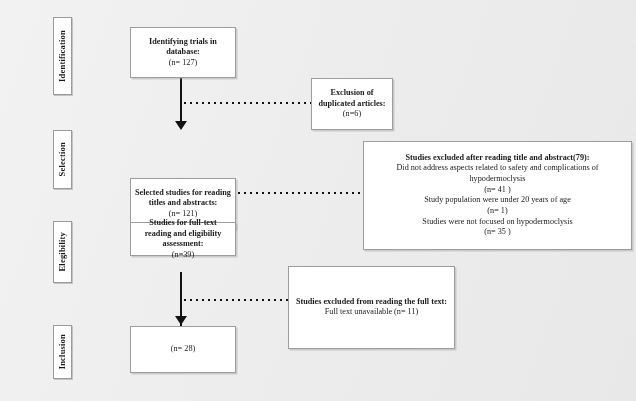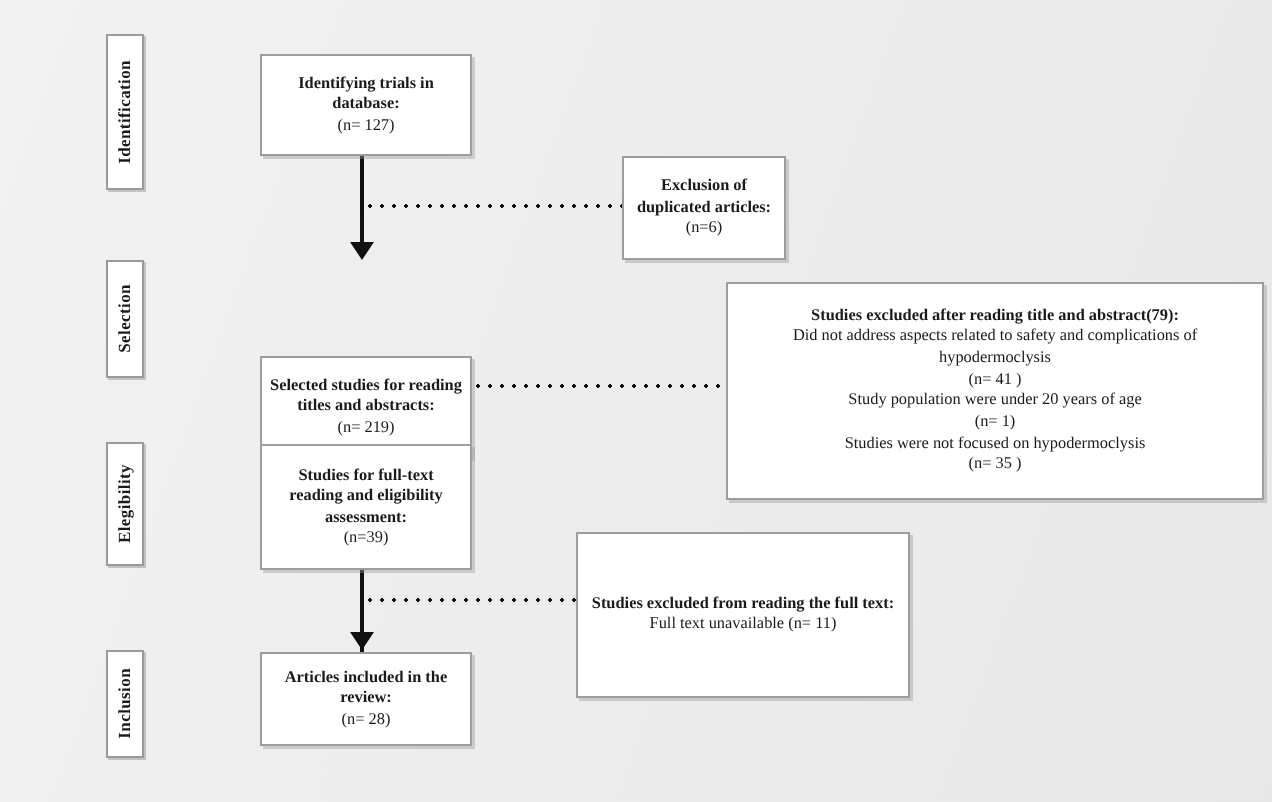--- a/index.html
+++ b/index.html
@@ -128,30 +128,29 @@
 
   <div class="dotline" style="left:182px; top:299px; width:106px;"></div>
 
   <div class="box" style="left:130px; top:27px; width:106px; height:51px;">
     <span class="ttl">Identifying trials in database:</span>
     <span class="cnt">(n= 127)</span>
   </div>
 
   <div class="box" style="left:130px; top:130px; width:106px; height:51px;margin-top:48px;">
     <span class="ttl">Selected studies for reading titles and abstracts:</span>
-    <span class="cnt">(n= 219)</span>
+    <span class="cnt">(n= 121)</span>
   </div>
 
-  <div class="box" style="left:130px; top:222px; width:106px; height:63px;">
+  <div class="box" style="left:130px; top:222px; width:106px; height:34px;">
     <span class="ttl">Studies for full-text reading and eligibility assessment:</span>
     <span class="cnt">(n=39)</span>
   </div>
 
   <div class="box" style="left:130px; top:326px; width:106px; height:47px;">
-    <span class="ttl">Articles included in the review:</span>
     <span class="cnt">(n= 28)</span>
   </div>
 
   <div class="box" style="left:311px; top:78px; width:82px; height:52px;">
     <span class="ttl">Exclusion of duplicated articles:</span>
     <span class="cnt">(n=6)</span>
   </div>
 
   <div class="box" style="left:363px; top:141px; width:269px; height:109px; padding:3px 6px;">
     <span class="ttl">Studies excluded after reading title and abstract(79):</span>

